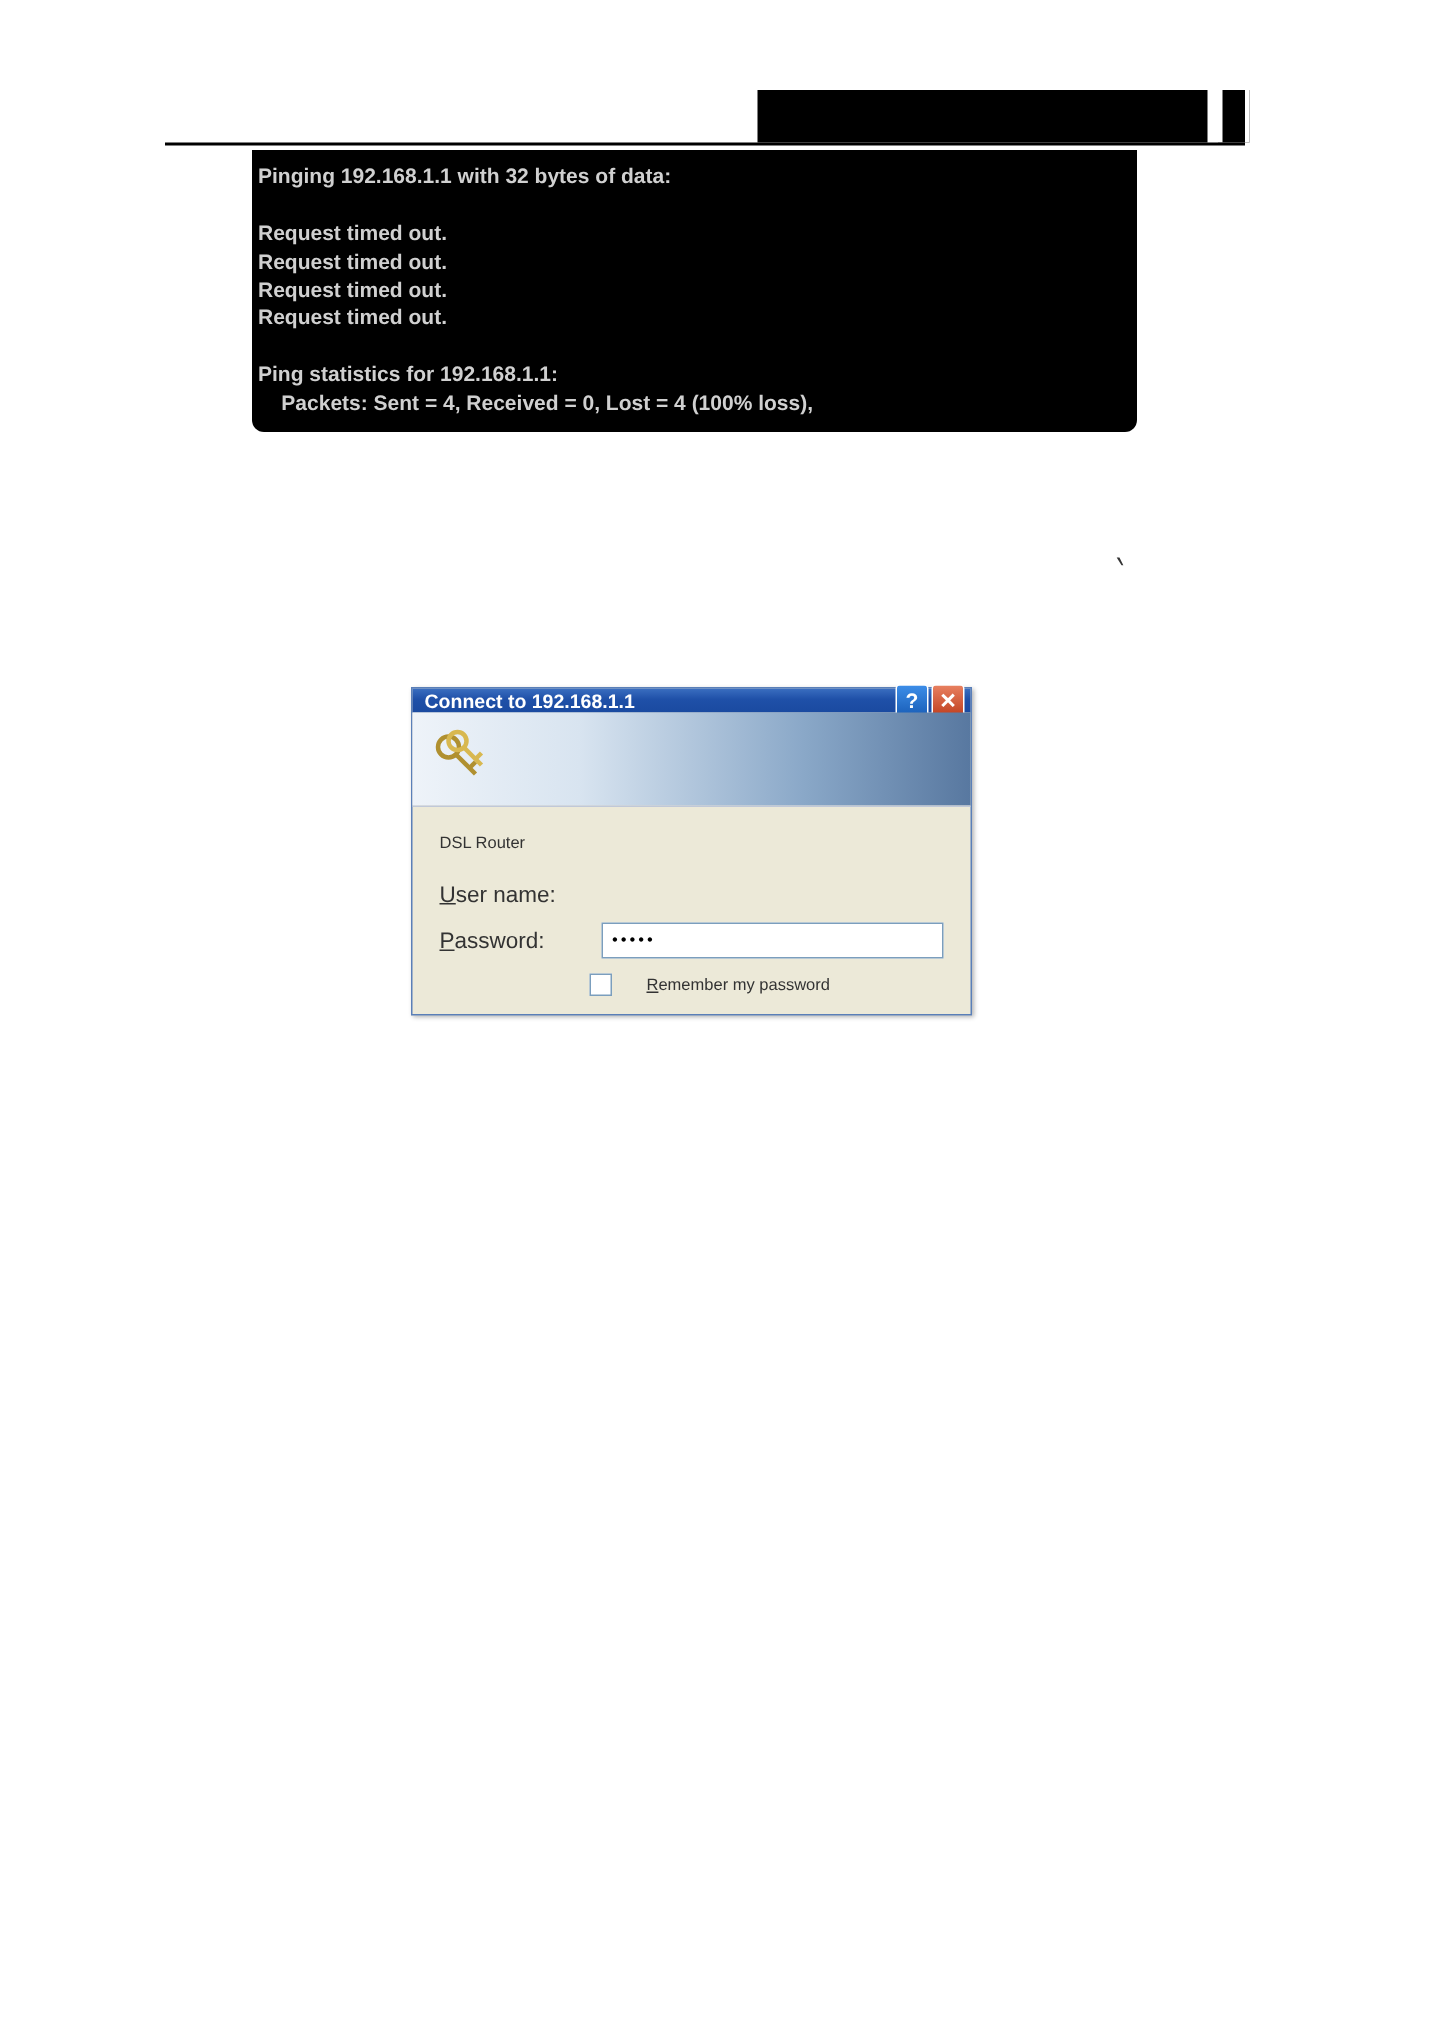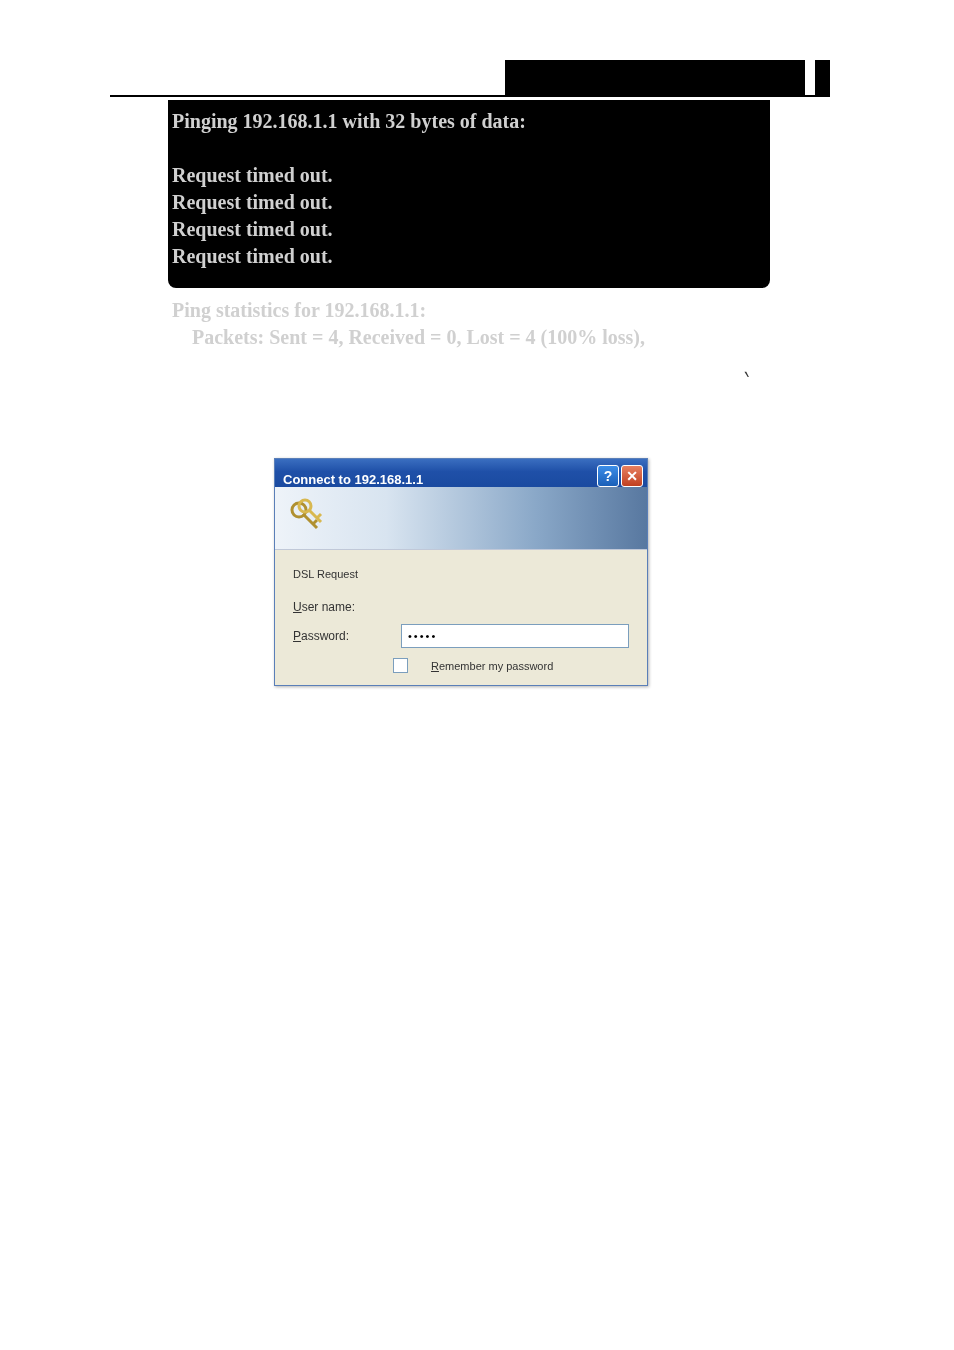--- a/index.html
+++ b/index.html
@@ -41,24 +41,24 @@
       border-top: 2px solid #000;
     }
     .terminal {
       position: absolute;
       top: 100px;
       left: 168px;
       width: 586px;
       height: 180px;
       background: #000;
       color: #d0d0d0;
-      font-family: Liberation Serif, serif;
-      font-size: 20px;
+      font-family: Liberation Sans, sans-serif;
+      font-size: 14px;
       font-weight: bold;
-      padding: 8px 12px 0 4px;
+      padding: 8px 0 0 4px;
       line-height: 1.35;
       white-space: pre;
       border-radius: 0 0 8px 8px;
     }
     .apostrophe {
       position: absolute;
       top: 365px;
       left: 745px;
       font-size: 20px;
       color: #333;
@@ -66,24 +66,24 @@
     .dialog {
       position: absolute;
       top: 458px;
       left: 274px;
       width: 372px;
       border: 1px solid #5a7fb8;
       background: #ece9d8;
       box-shadow: 1px 1px 3px rgba(0,0,0,0.3);
     }
     .titlebar {
-      height: 28px;
+      height: 16px;
       background: linear-gradient(to bottom, #3a6ec0 0%, #1f50a8 45%, #1a4aa0 100%);
       display: flex;
-      align-items: flex-end;
+      align-items: center;
       padding: 0 4px 0 8px;
       position: relative;
     }
     .titlebar-text {
       color: #fff;
       font-size: 13px;
       font-weight: bold;
       flex: 1;
     }
     .titlebar-button {
@@ -127,21 +127,21 @@
       color: #333;
       margin-bottom: 20px;
     }
     .field-row {
       display: flex;
       align-items: center;
       margin-bottom: 10px;
     }
     .field-label {
       width: 108px;
-      font-size: 12px;
+      font-size: 15px;
       color: #333;
     }
     .underline-letter {
       text-decoration: underline;
     }
     .combo {
       flex: 1;
       height: 22px;
       border: 1px solid #7b9ebd;
       background: #fff;
@@ -255,21 +255,21 @@
         <circle cx="12" cy="12" r="7" fill="none" stroke="#b09030" stroke-width="3"></circle>
         <line x1="16" y1="16" x2="30" y2="30" stroke="#b09030" stroke-width="3"></line>
         <line x1="26" y1="26" x2="30" y2="22" stroke="#b09030" stroke-width="3"></line>
         <circle cx="18" cy="8" r="6" fill="none" stroke="#d8b850" stroke-width="3"></circle>
         <line x1="22" y1="12" x2="34" y2="24" stroke="#d8b850" stroke-width="3"></line>
         <line x1="30" y1="20" x2="34" y2="16" stroke="#d8b850" stroke-width="3"></line>
       </svg>
     </div>
 
     <div class="dialog-body">
-      <div class="realm">DSL Request</div>
+      <div class="realm">DSL Router</div>
 
       <div class="field-row">
         <div class="field-label"><span class="underline-letter">U</span><span>ser name:</span></div>
       </div>
 
       <div class="field-row">
         <div class="field-label"><span class="underline-letter">P</span><span>assword:</span></div>
         <div class="pwd-input">
           <span>•••••</span>
         </div>

